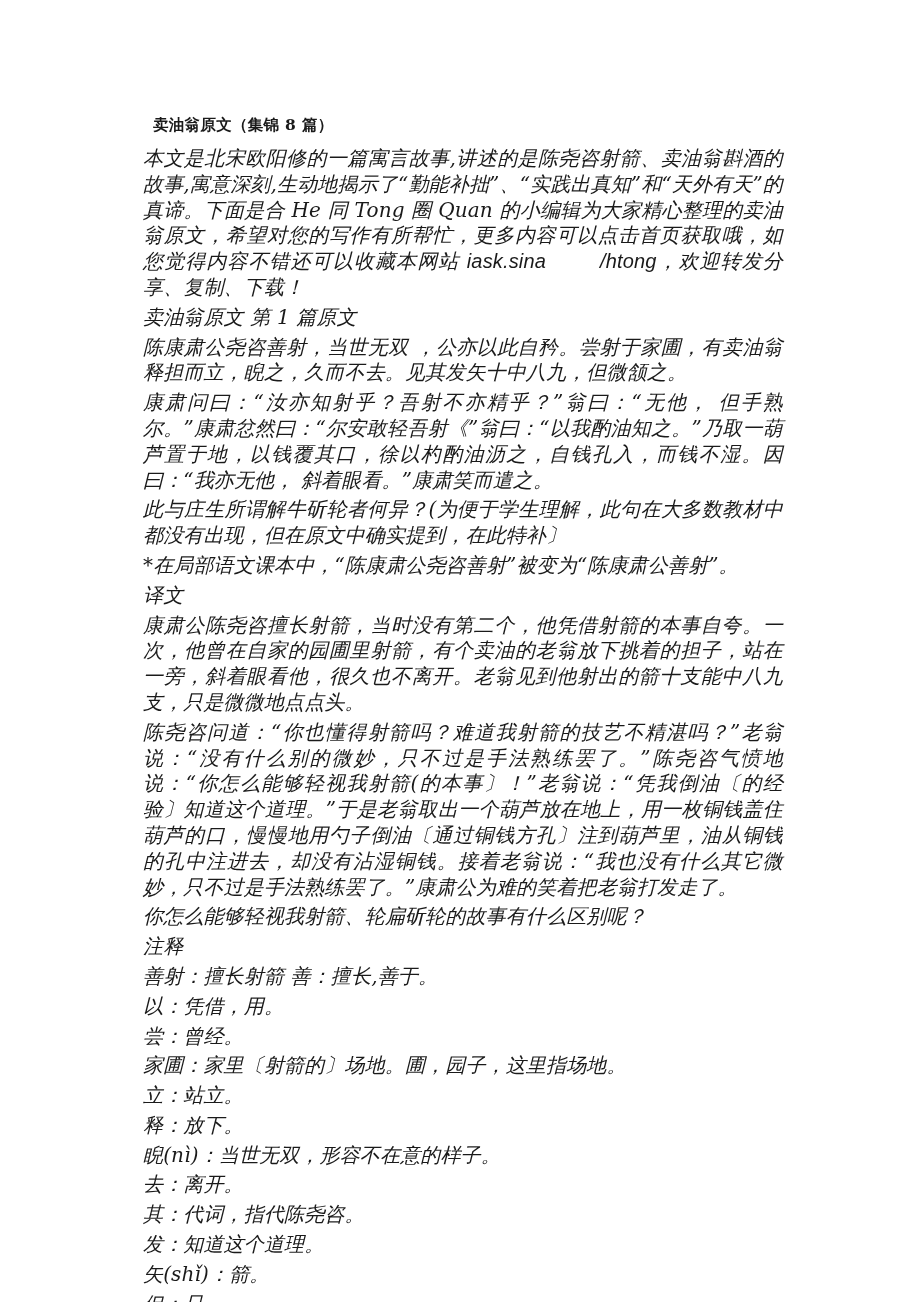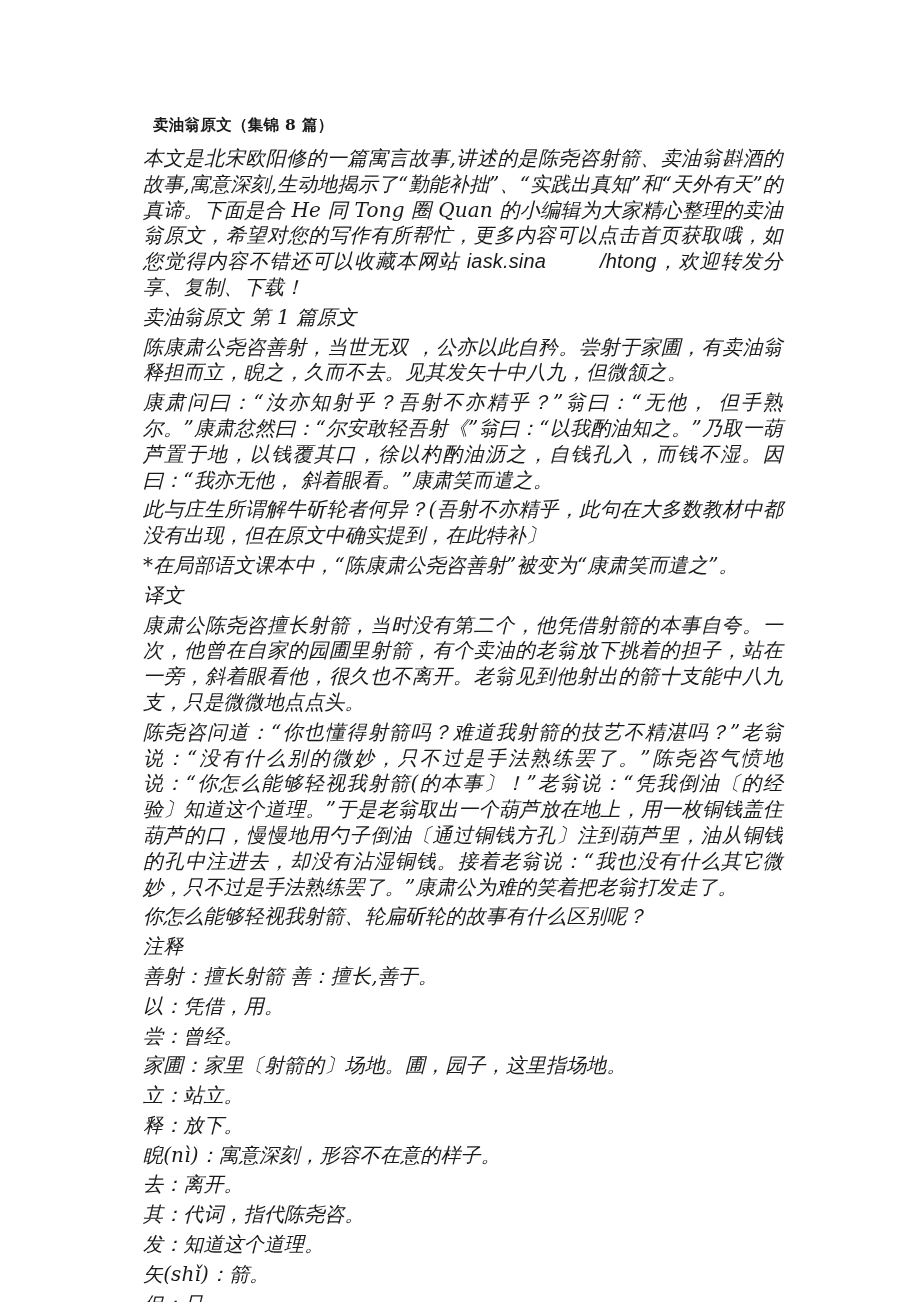--- a/index.html
+++ b/index.html
@@ -24,35 +24,35 @@
 <body>
 
 <div class="page">
   <h1 class="title">卖油翁原文（集锦 8 篇）</h1>
 
   <p class="p"><span>本文是北宋欧阳修的一篇寓言故事,讲述的是陈尧咨射箭、卖油翁斟酒的故事,寓意深刻,生动地揭示了“勤能补拙”、“实践出真知”和“天外有天”的真谛。下面是合 He 同 Tong 圈 Quan 的小编辑为大家精心整理的卖油翁原文，希望对您的写作有所帮忙，更多内容可以点击首页获取哦，如您觉得内容不错还可以收藏本网站 </span><span class="latin">iask.sina</span><span class="gap"></span><span class="latin">/htong</span><span>，欢迎转发分享、复制、下载！</span></p>
 
   <p class="p">卖油翁原文  第 1 篇原文</p>
   <p class="p">陈康肃公尧咨善射，当世无双 ，公亦以此自矜。尝射于家圃，有卖油翁释担而立，睨之，久而不去。见其发矢十中八九，但微颔之。</p>
   <p class="p">康肃问曰：“汝亦知射乎？吾射不亦精乎？”翁曰：“无他， 但手熟尔。”康肃忿然曰：“尔安敢轻吾射《”翁曰：“以我酌油知之。”乃取一葫芦置于地，以钱覆其口，徐以杓酌油沥之，自钱孔入，而钱不湿。因曰：“我亦无他， 斜着眼看。”康肃笑而遣之。</p>
-  <p class="p">此与庄生所谓解牛斫轮者何异？(吾射不亦精乎，此句在大多数教材中都没有出现，但在原文中确实提到，在此特补〕</p>
-  <p class="p">*在局部语文课本中，“陈康肃公尧咨善射”被变为“康肃笑而遣之”。</p>
+  <p class="p">此与庄生所谓解牛斫轮者何异？(为便于学生理解，此句在大多数教材中都没有出现，但在原文中确实提到，在此特补〕</p>
+  <p class="p">*在局部语文课本中，“陈康肃公尧咨善射”被变为“陈康肃公善射”。</p>
 
   <p class="p">译文</p>
   <p class="p">康肃公陈尧咨擅长射箭，当时没有第二个，他凭借射箭的本事自夸。一次，他曾在自家的园圃里射箭，有个卖油的老翁放下挑着的担子，站在一旁，斜着眼看他，很久也不离开。老翁见到他射出的箭十支能中八九支，只是微微地点点头。</p>
   <p class="p">陈尧咨问道：“你也懂得射箭吗？难道我射箭的技艺不精湛吗？”老翁说：“没有什么别的微妙，只不过是手法熟练罢了。”陈尧咨气愤地说：“你怎么能够轻视我射箭(的本事〕！”老翁说：“凭我倒油〔的经验〕知道这个道理。”于是老翁取出一个葫芦放在地上，用一枚铜钱盖住葫芦的口，慢慢地用勺子倒油〔通过铜钱方孔〕注到葫芦里，油从铜钱的孔中注进去，却没有沾湿铜钱。接着老翁说：“我也没有什么其它微妙，只不过是手法熟练罢了。”康肃公为难的笑着把老翁打发走了。</p>
   <p class="p">你怎么能够轻视我射箭、轮扁斫轮的故事有什么区别呢？</p>
 
   <p class="p">注释</p>
   <p class="p">善射：擅长射箭  善：擅长,善于。</p>
   <p class="p">以：凭借，用。</p>
   <p class="p">尝：曾经。</p>
   <p class="p">家圃：家里〔射箭的〕场地。圃，园子，这里指场地。</p>
   <p class="p">立：站立。</p>
   <p class="p">释：放下。</p>
-  <p class="p">睨(nì)：寓意深刻，形容不在意的样子。</p>
+  <p class="p">睨(nì)：当世无双，形容不在意的样子。</p>
   <p class="p">去：离开。</p>
   <p class="p">其：代词，指代陈尧咨。</p>
   <p class="p">发：知道这个道理。</p>
   <p class="p">矢(shǐ)：箭。</p>
   <p class="p">但：只。</p>
   <p class="p">微：微微。</p>
 </div>
 
 </body></html>

